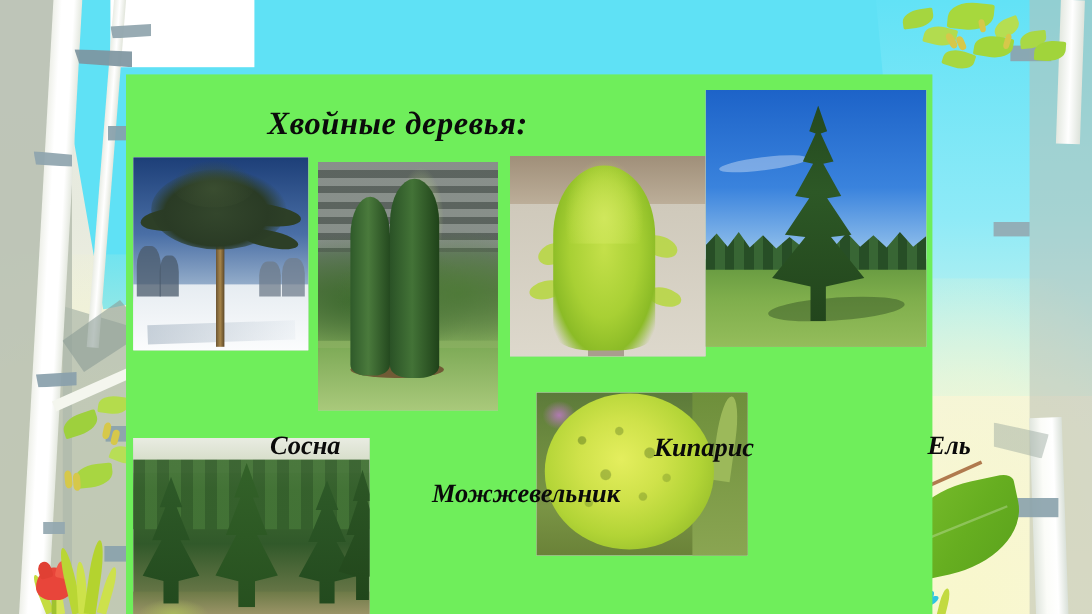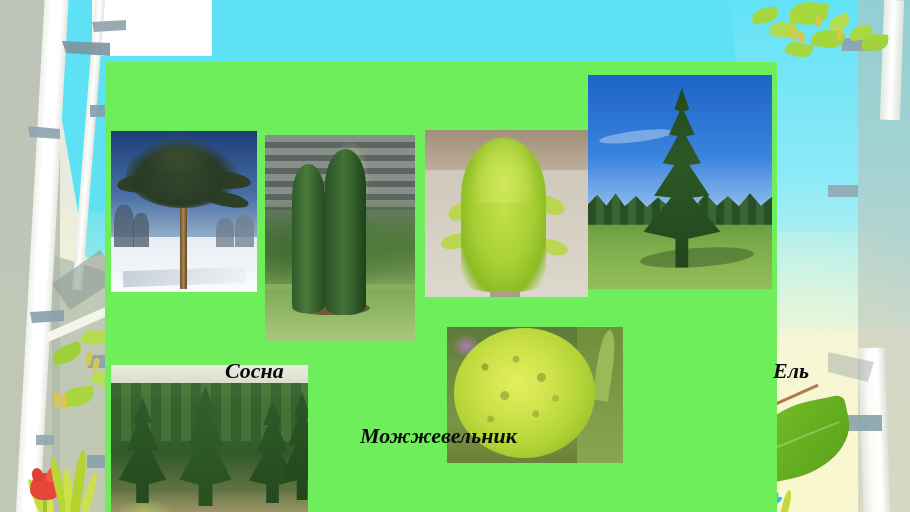--- a/index.html
+++ b/index.html
@@ -339,21 +339,21 @@
 
   
   #ph-pine      { left: 6px;   top: 69px;  width: 146px; height: 161px; }
   #ph-juniper   { left: 160px; top: 73px;  width: 150px; height: 207px; }
   #ph-cypress   { left: 320px; top: 68px;  width: 163px; height: 167px; }
   #ph-spruce    { left: 483px; top: 13px;  width: 184px; height: 214px; }
   #ph-fir       { left: 6px;   top: 303px; width: 197px; height: 147px; }
   #ph-thuja     { left: 342px; top: 265px; width: 176px; height: 136px; }
 
   #lb-pine     { left: 120px; top: 296px; text-align: right; }
-  #lb-juniper  { left: 255px; top: 336px; margin-top: 25px; }
+  #lb-juniper  { left: 255px; top: 336px; }
   #lb-cypress  { left: 440px; top: 298px; }
   #lb-spruce   { left: 668px; top: 296px; }
 
   
   
   .sc-pine { background: linear-gradient(to bottom,#1d3f78 0%, #4a6fa6 40%, #9fb6cf 70%, #e8eef4 76%, #f2f5f8 100%); }
   .pine-snow { position:absolute; left:0; bottom:0; width:100%; height:34%;
     background: linear-gradient(to bottom,#e6ecf1,#fbfcfd); }
   .pine-trunk { position:absolute; left:47%; top:16%; width:7px; height:82%;
     background: linear-gradient(to right,#6b5534,#a7854a,#5d4828); }
@@ -551,20 +551,21 @@
       <i style="transform:rotate(-36deg)"></i>
       <i style="transform:rotate(-12deg)"></i>
       <i style="transform:rotate(12deg)"></i>
       <i style="transform:rotate(36deg)"></i>
       <i style="transform:rotate(60deg)"></i>
     </div>
   </div>
 
   <div id="panel">
 
+    <div class="title">Хвойные деревья:</div>
 
     <div class="photo" id="ph-pine">
       <div class="art sc-pine">
         <div class="pine-snow"></div>
         <div class="pine-bg-tree pt1"></div>
         <div class="pine-bg-tree pt2"></div>
         <div class="pine-bg-tree pt3"></div>
         <div class="pine-bg-tree pt4"></div>
         <div class="pine-shadow"></div>
         <div class="pine-trunk"></div>
@@ -630,16 +631,17 @@
         <div class="thu-bgleaf"></div>
         <div class="thu-flower"></div>
         <div class="thu-blade"></div>
         <div class="thu-ball"></div>
         <div class="thu-tex"></div>
       </div>
     </div>
 
     <div class="lbl" id="lb-pine">Сосна</div>
     <div class="lbl" id="lb-juniper">Можжевельник</div>
+    <div class="lbl" id="lb-cypress">Кипарис</div>
     <div class="lbl" id="lb-spruce">Ель</div>
 
   </div>
 </div>
 
 </body></html>

